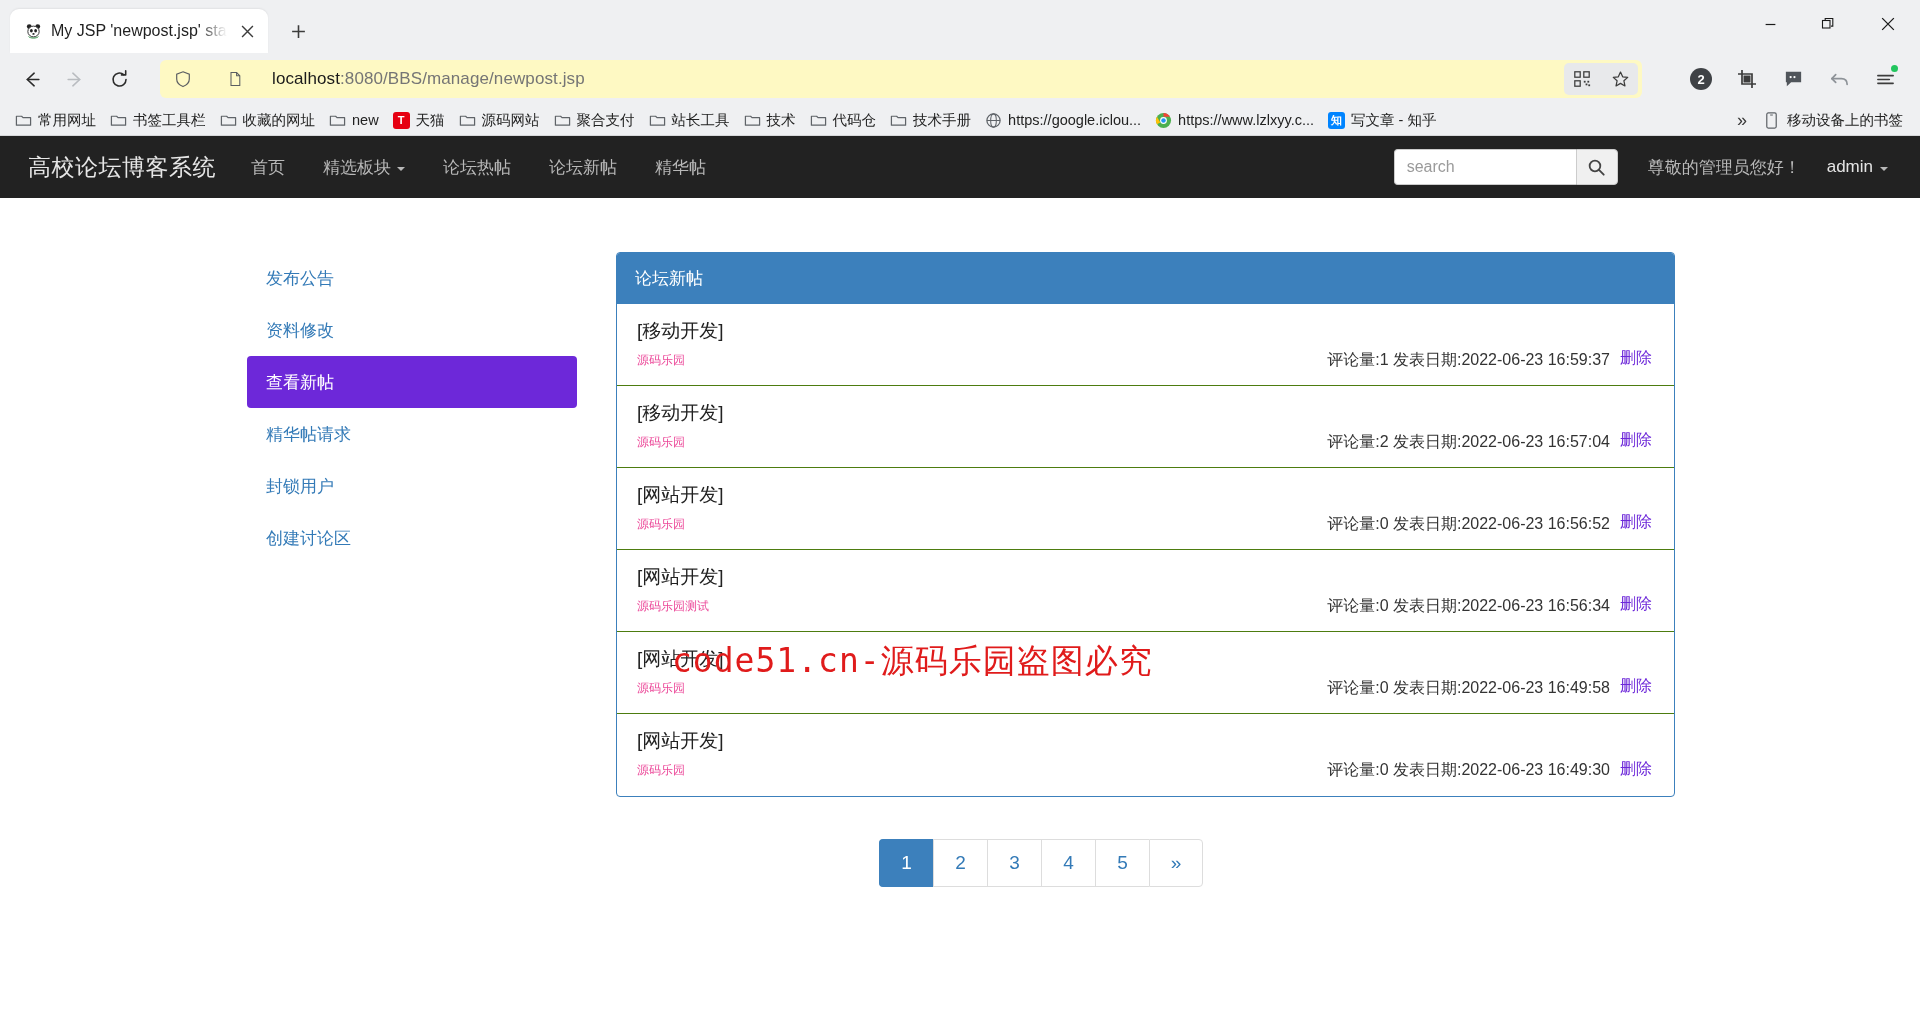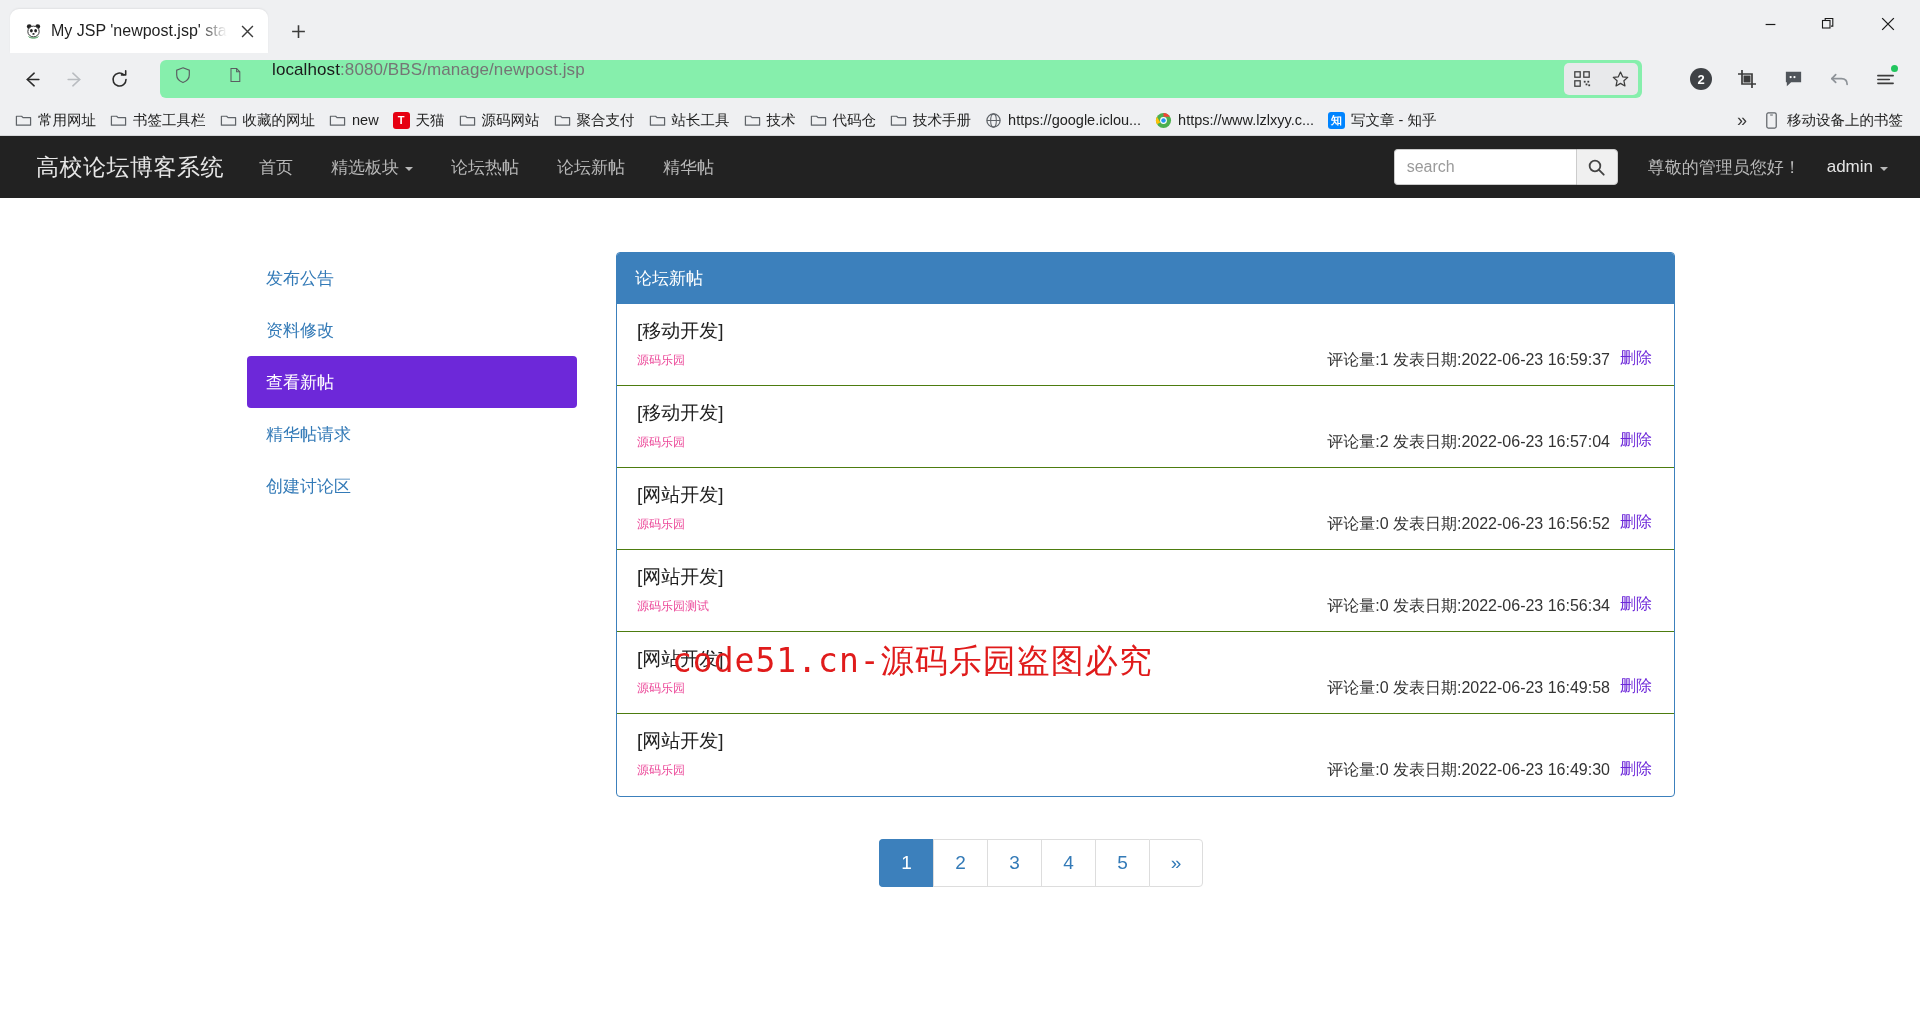--- a/index.html
+++ b/index.html
@@ -36,21 +36,21 @@
   .wc { width:57px; height:48px; display:flex; align-items:center; justify-content:center; color:#1a1a1a; }
   .wc:last-child { width:64px; }
 
   
   .navbar-row { height: 52px; display:flex; align-items:center; padding: 0 14px 0 10px; gap: 2px; }
   .navbtn { width:42px; height:42px; display:flex; align-items:center; justify-content:center; border-radius:6px; color:#2b2b2b; }
   .navbtn.disabled { color:#b9bcc0; }
 
   .omnibox {
     flex: 1 1 auto; height: 38px; margin: 0 12px 0 18px;
-    background:#86efac; border-radius: 6px; display:flex; align-items:flex-start;
+    background:#fef9c3; border-radius: 6px; display:flex; align-items:center;
     padding: 0 8px; gap: 22px; position:relative;
   }
   .omni-icon { width:30px; height:30px; display:flex; align-items:center; justify-content:center; color:#5a5d61; flex:0 0 30px;}
   .omni-url { font-size:17px; color:#757575; white-space:nowrap; letter-spacing:.1px; }
   .omni-url b { color:#1a1a1a; font-weight:400; }
   .omni-right { position:absolute; right:4px; top:3px; display:flex; gap:2px; background:#e8e9eb; border-radius:5px; }
   .omni-right .navbtn { width:36px; height:32px; }
 
   .tool-icons { display:flex; align-items:center; gap:4px; margin-left: 24px; }
   .badge-circle {
@@ -68,21 +68,21 @@
   .bm-overflow { padding: 2px 10px; color:#3a3a3a; font-size:18px; }
   .fav-sq { width:17px; height:17px; flex:0 0 17px; border-radius:3px; display:flex; align-items:center; justify-content:center; font-size:11px; color:#fff; font-weight:bold;}
 
   .chrome-sep { height:1px; background:#d7d8da; }
 
   
   .page { flex: 1 1 auto; background:#fff; position:relative; overflow:hidden; }
 
   .site-nav {
     height: 62px; background:#222222; display:flex; align-items:center;
-    padding-left: 24px; padding-right: 16px;
+    padding-left: 16px; padding-right: 16px;
   }
   .brand { color:#e7e7e7; font-size:23px; padding: 0 16px 0 12px; letter-spacing:.5px; }
   .nav-links { display:flex; align-items:center; height:100%; }
   .nav-link { color:#b8b8b8; font-size:17px; padding: 0 19px; height:100%; display:flex; align-items:center; gap:6px; }
   .caret { width:0;height:0;border-left:4px solid transparent;border-right:4px solid transparent;border-top:4px solid #b8b8b8; display:inline-block; margin-top:3px;}
   .nav-right { margin-left:auto; display:flex; align-items:center; height:100%; }
   .searchgroup { display:flex; height:36px; margin-right: 14px; }
   .searchgroup input {
     width: 182px; height:36px; border:1px solid #ccc; border-right:none; border-radius:4px 0 0 4px;
     padding: 0 12px; font-size:16px; color:#333; outline:none; background:#fff;
@@ -429,20 +429,23 @@
         <div class="side-item">
             <span>资料修改</span>
           </div>
         <div class="side-item active">
             <span>查看新帖</span>
           </div>
         <div class="side-item">
             <span>精华帖请求</span>
           </div>
         <div class="side-item">
+            <span>封锁用户</span>
+          </div>
+        <div class="side-item">
             <span>创建讨论区</span>
           </div>
       </div>
 
       <div>
         <div class="panel">
           <div class="panel-head">论坛新帖</div>
           <div class="panel-body">
 
             <div class="post-row">

